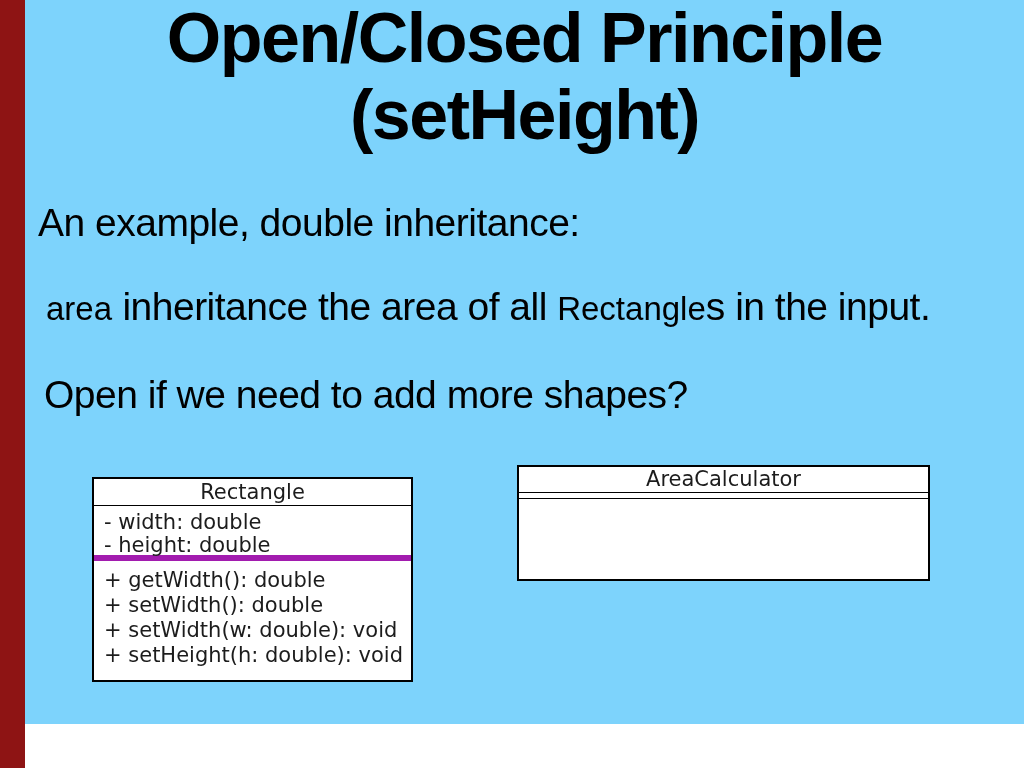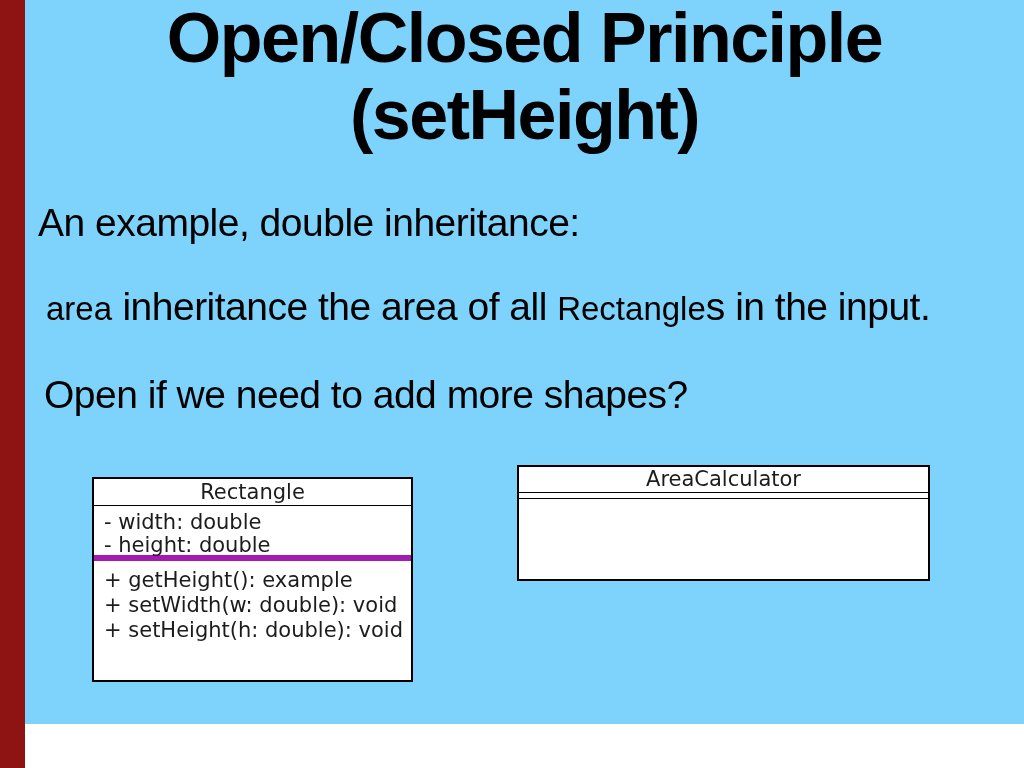--- a/index.html
+++ b/index.html
@@ -103,21 +103,22 @@
 
   <p class="body-line line-question">Open if we need to add more shapes?</p>
 
   <div class="uml uml-rect">
     <div class="uml-title">Rectangle</div>
     <div class="uml-attrs">
       <div class="uml-row">- width: double</div>
       <div class="uml-row">- height: double</div>
     </div>
     <div class="uml-methods">
-      <div class="uml-row">+ getHeight(): example</div>
+      <div class="uml-row">+ getWidth(): double</div>
+      <div class="uml-row">+ setWidth(): double</div>
       <div class="uml-row">+ setWidth(w: double): void</div>
       <div class="uml-row">+ setHeight(h: double): void</div>
     </div>
   </div>
 
   <div class="uml uml-calc">
     <div class="uml-title">AreaCalculator</div>
     <div class="uml-attrs-empty"></div>
   </div>
 

